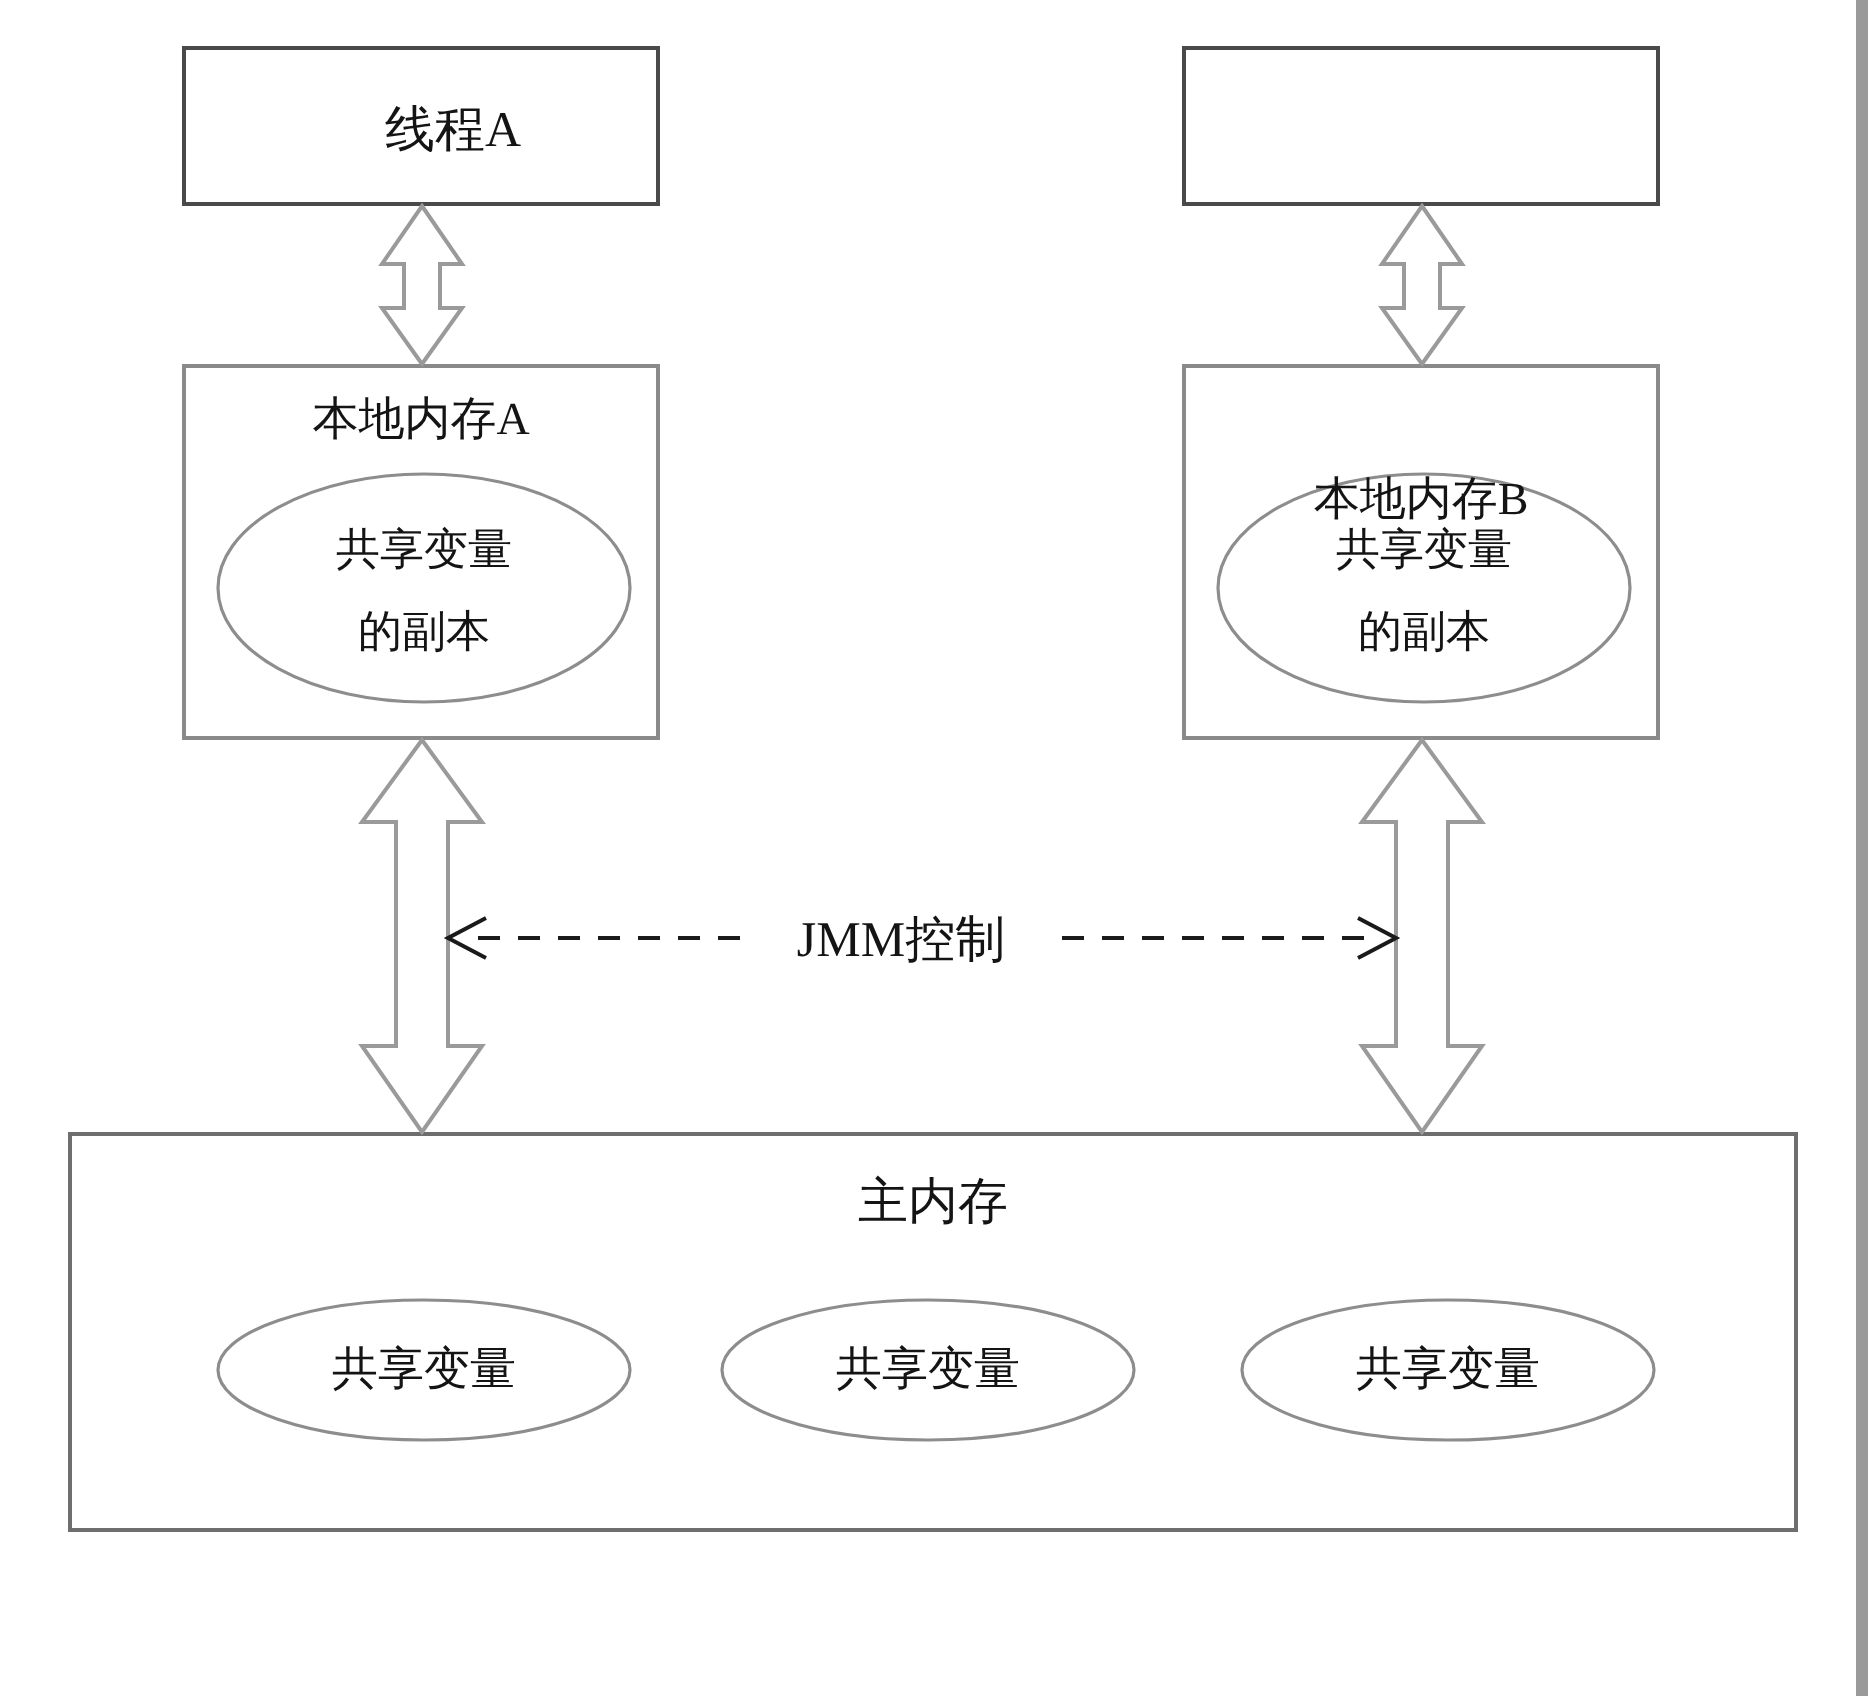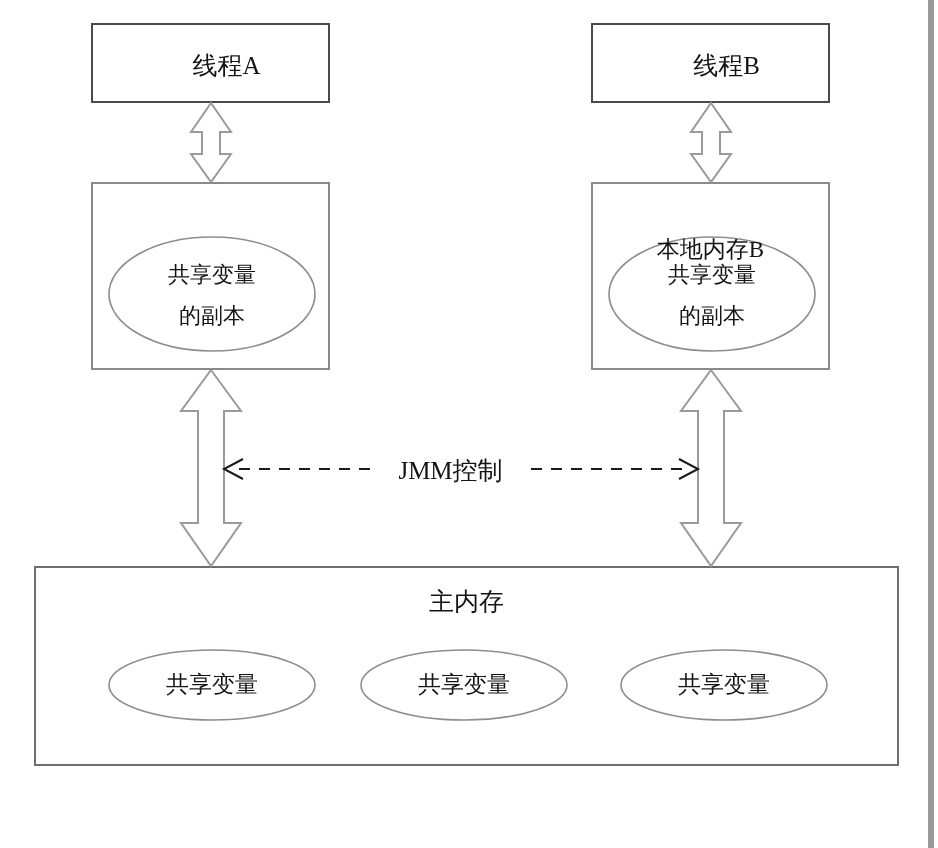--- a/index.html
+++ b/index.html
@@ -89,22 +89,22 @@
 
     <line x1="370" y1="469" x2="232" y2="469" stroke="#1a1a1a" stroke-width="2" stroke-dasharray="11,9"></line>
     <polyline points="243,459 224,469 243,479" fill="none" stroke="#1a1a1a" stroke-width="2"></polyline>
 
     <line x1="531" y1="469" x2="690" y2="469" stroke="#1a1a1a" stroke-width="2" stroke-dasharray="11,9"></line>
     <polyline points="679,459 698,469 679,479" fill="none" stroke="#1a1a1a" stroke-width="2"></polyline>
   </svg>
 
   <div class="lbl lbl-thread" style="left:92px; top:50px; width:237px;">线程A</div>
 
-  <div class="lbl lbl-thread" style="left:592px; top:50px; width:237px;">线程B</div>
 
+  <div class="lbl lbl-localmem" style="left:92px; top:196px; width:237px;">本地内存A</div>
 
   <div class="lbl lbl-localmem" style="left:592px; top:196px; width:237px;margin-top:40px;">本地内存B</div>
 
   <div class="lbl lbl-copy" style="left:109px; top:261px; width:206px;">共享变量</div>
   <div class="lbl lbl-copy" style="left:109px; top:302px; width:206px;">的副本</div>
 
   <div class="lbl lbl-copy" style="left:609px; top:261px; width:206px;">共享变量</div>
   <div class="lbl lbl-copy" style="left:609px; top:302px; width:206px;">的副本</div>
 
   <div class="lbl lbl-jmm" style="left:370px; top:455px; width:161px;text-align:center;">JMM控制</div>

